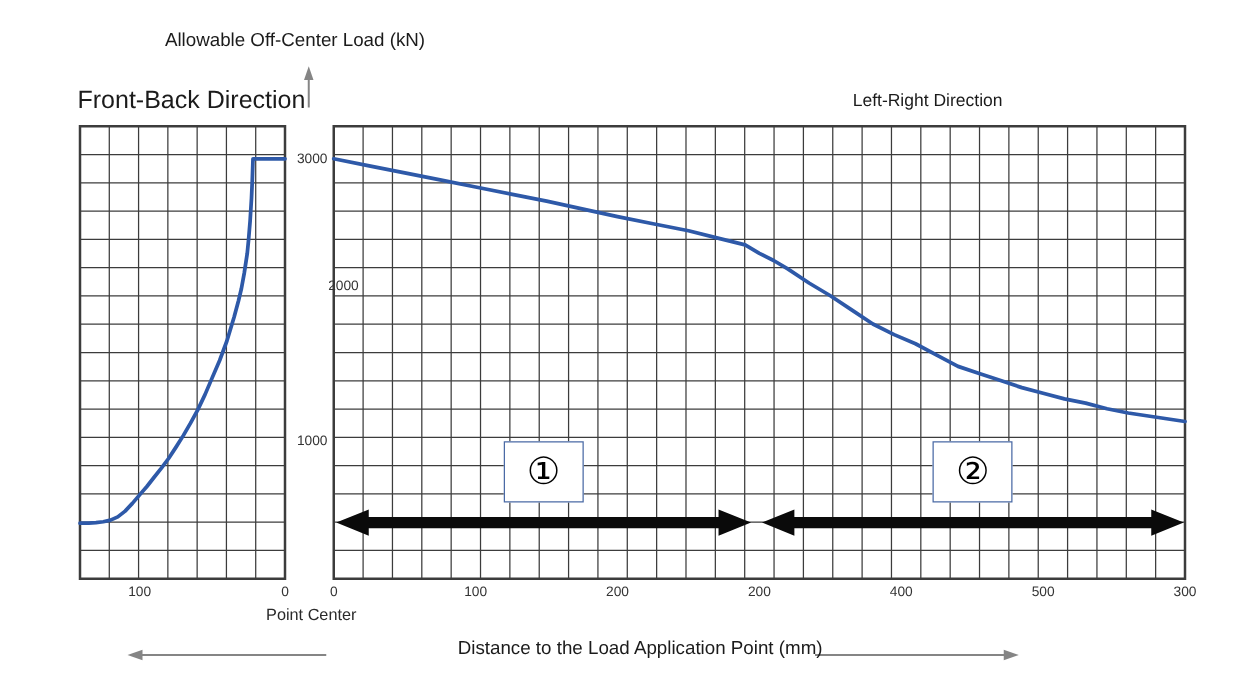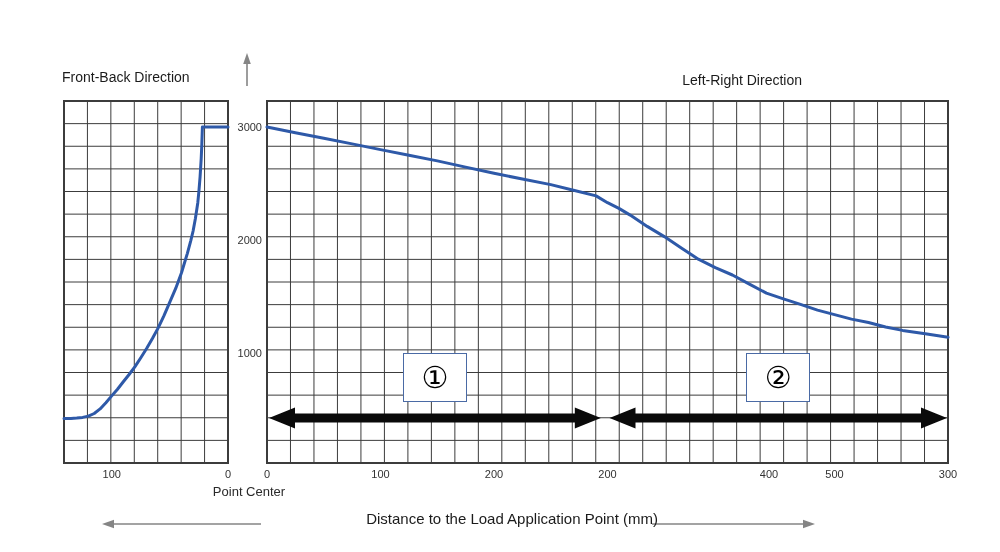--- a/index.html
+++ b/index.html
@@ -7,21 +7,21 @@
     position:relative;
     width:1000px;height:552px;
     background:#ffffff;
     font-family:"Liberation Sans", sans-serif;
     color:#1d1d1d;
     overflow:hidden;
   }
   .stage svg{position:absolute;left:0;top:0;}
   .abs{position:absolute;white-space:nowrap;}
   .title{left:36px;top:24px;width:400px;text-align:center;font-size:15px;color:#1b1b1b;}
-  .fb-label{left:62px;top:69px;font-size:14px;color:#1b1b1b;}
+  .fb-label{left:62px;top:69px;font-size:20px;color:#1b1b1b;}
   .lr-label{left:402px;top:72px;width:400px;text-align:right;font-size:14px;color:#1b1b1b;}
   .press-center{left:187px;top:484px;width:124px;text-align:center;font-size:13px;color:#2a2a2a;}
   .caption{left:258px;top:510px;width:400px;text-align:right;font-size:15px;color:#1b1b1b;}
   .xt{position:absolute;top:468px;font-size:11px;line-height:13px;color:#333333;transform:translateX(-50%);}
   .yt{position:absolute;left:228px;width:34px;text-align:right;font-size:11px;line-height:14px;color:#333333;}
   .region-box{
     position:absolute;width:64px;height:49px;box-sizing:border-box;
     background:#ffffff;border:1.6px solid #4a6aa5;
     display:flex;align-items:center;justify-content:center;
     font-family:"DejaVu Sans", sans-serif;font-size:30px;color:#000000;
@@ -112,35 +112,36 @@
       <g>
         <line x1="261" y1="524" x2="111" y2="524" stroke="#858585" stroke-width="1.6"></line>
         <polygon points="102,524 114,519.8 114,528.2" fill="#858585"></polygon>
         <line x1="652" y1="524" x2="806" y2="524" stroke="#858585" stroke-width="1.6"></line>
         <polygon points="815,524 803,519.8 803,528.2" fill="#858585"></polygon>
       </g>
       <path d="M269 418 L295 407.5 L295 413.5 L574.825 413.5 L574.825 407.5 L600.825 418 L574.825 428.5 L574.825 422.5 L295 422.5 L295 428.5 Z" fill="#0a0a0a"></path>
       <path d="M609.5 418 L635.5 407.5 L635.5 413.5 L921 413.5 L921 407.5 L947 418 L921 428.5 L921 422.5 L635.5 422.5 L635.5 428.5 Z" fill="#0a0a0a"></path>
     </svg>
 
+  <div class="abs title">Allowable Off-Center Load (kN)</div>
   <div class="abs fb-label">Front-Back Direction</div>
   <div class="abs lr-label">Left-Right Direction</div>
 
   <div id="tick-layer">
       <span class="xt" style="left: 111.688px;">100</span>
       <span class="xt" style="left: 228px;">0</span>
       <span class="xt" style="left: 267px;">0</span>
       <span class="xt" style="left: 380.5px;">100</span>
       <span class="xt" style="left: 494px;">200</span>
       <span class="xt" style="left: 607.5px;">200</span>
-      <span class="xt" style="left: 721px; margin-left: 48px;">400</span>
+      <span class="xt" style="left: 721px;">400</span>
       <span class="xt" style="left: 834.5px;">500</span>
       <span class="xt" style="left: 948px;">300</span>
       <span class="yt" style="top: 120px;">3000</span>
-      <span class="yt" style="top: 233px;">2000</span>
+      <span class="yt" style="top: 222px; padding-left: 25px;">2000</span>
       <span class="yt" style="top: 346px;">1000</span>
     </div>
 
   <div class="abs press-center">Point Center</div>
   <div class="abs caption">Distance to the Load Application Point (mm)</div>
 
   <div id="annot-layer">
       <div class="region-box" style="left: 402.913px; top: 353px; border-color: rgb(74, 106, 165);">①</div>
       <div class="region-box" style="left: 746.25px; top: 353px; border-color: rgb(74, 106, 165);">②</div>
     </div>

